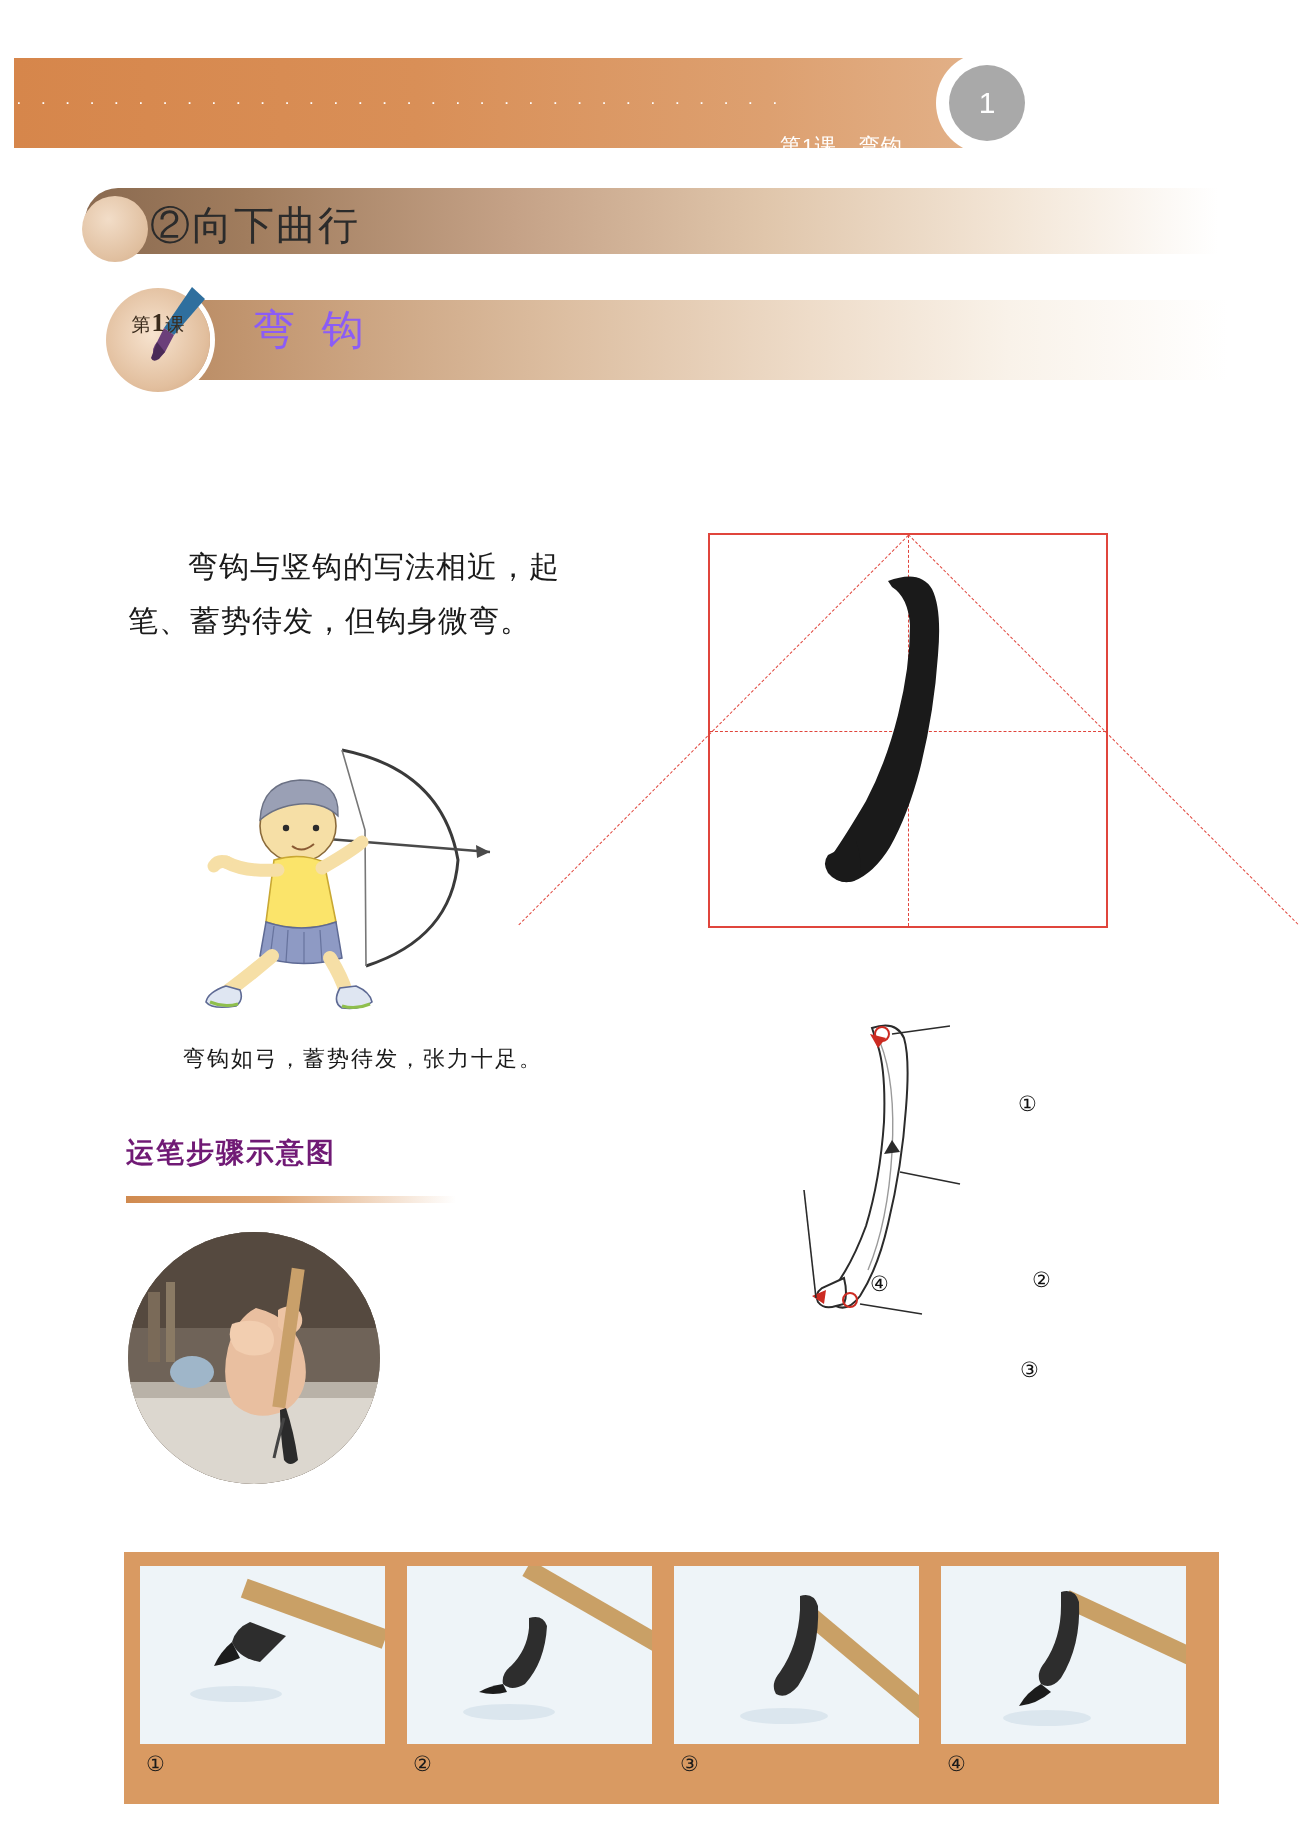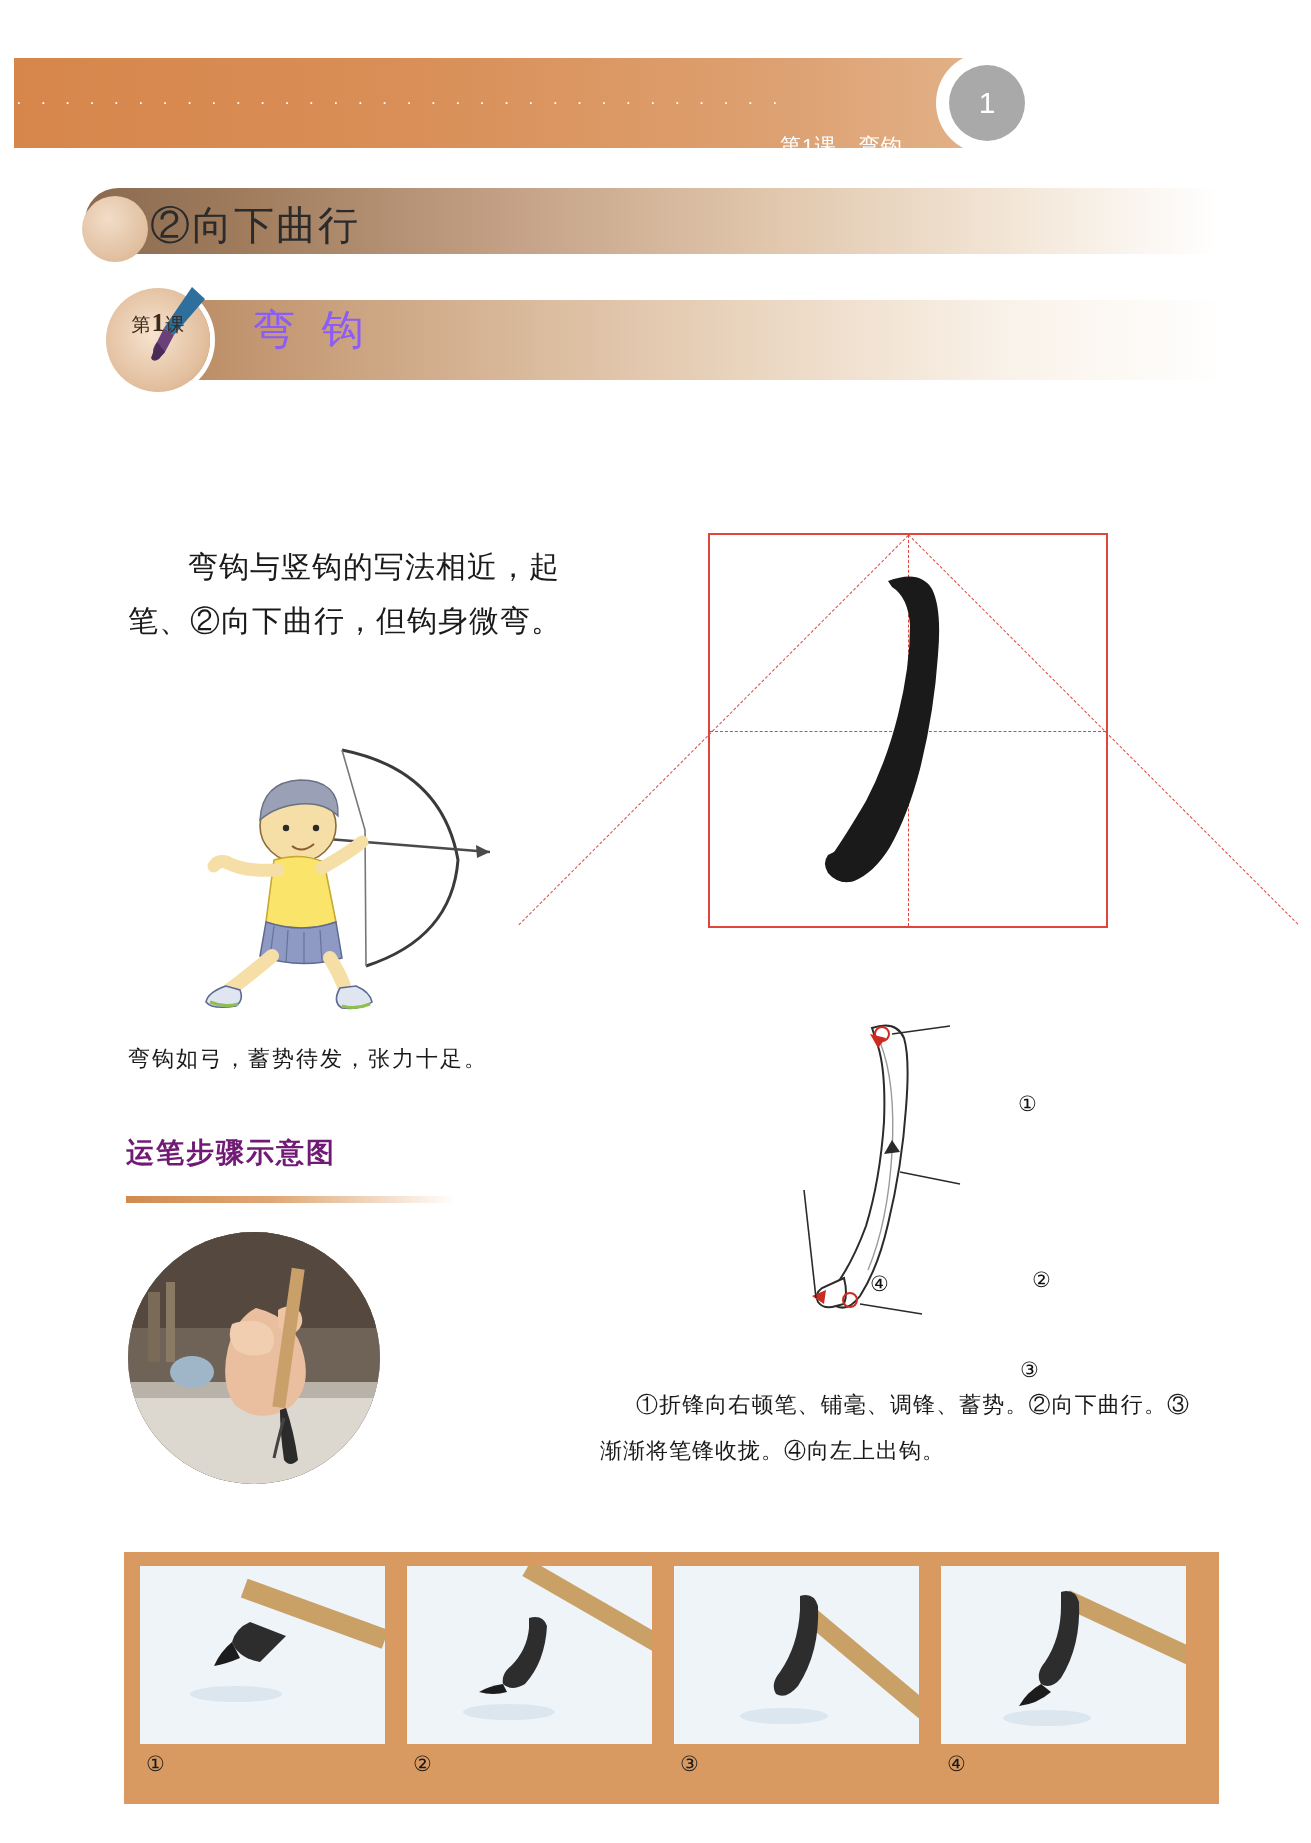--- a/index.html
+++ b/index.html
@@ -226,20 +226,21 @@
     left: 190px;
     top: 710px;
     width: 360px;
     height: 300px;
   }
   .caption-archer {
     position: absolute;
     left: 128px;
     top: 1044px;
     width: 470px;
+    text-align: center;
     font-size: 22px;
     color: #1a1a1a;
     font-family: "Liberation Serif", serif;
     letter-spacing: 2px;
   }
 
   
   .sub-heading {
     position: absolute;
     left: 126px;
@@ -355,21 +356,21 @@
   <svg class="brush-deco" viewBox="0 0 60 80">
     <path d="M44 2 L57 14 L26 50 L16 43 Z" fill="#2f6f9e"></path>
     <path d="M16 43 L26 50 L17 67 Q10 74 6 70 Q3 64 9 57 Z" fill="#6b3f7a"></path>
     <path d="M9 57 L17 67 L11 74 Q5 78 3 73 Z" fill="#4a2a57"></path>
   </svg>
   <div class="lesson-badge-label">
     <span>第</span><span class="num">1</span><span>课</span>
   </div>
   <div class="lesson-title">弯 钩</div>
 
-  <div class="intro">弯钩与竖钩的写法相近，起笔、②向下曲行，但钩身微弯。</div>
+  <div class="intro">弯钩与竖钩的写法相近，起笔、蓄势待发，但钩身微弯。</div>
 
   <div class="char-grid">
     <div class="line h-mid"></div>
     <div class="line v-mid"></div>
     <div class="diag diag1"></div>
     <div class="diag diag2"></div>
     <svg class="char-stroke" viewBox="0 0 280 340">
       <path d="M118 18 Q150 6 162 26 Q172 46 168 92 Q164 150 150 206 Q138 252 120 284 Q104 310 84 318 Q70 322 62 312 Q56 302 62 292 Q76 272 96 238 Q116 200 128 152 Q140 104 140 62 Q138 34 122 24 Z" fill="#1a1a1a"></path>
       <path d="M84 318 Q68 322 58 310 Q52 300 58 292 L86 278 Q92 296 90 310 Z" fill="#1a1a1a"></path>
     </svg>
@@ -449,21 +450,20 @@
     <line x1="92" y1="22" x2="150" y2="14" stroke="#2b2b2b" stroke-width="1.6"></line>
     <line x1="100" y1="160" x2="160" y2="172" stroke="#2b2b2b" stroke-width="1.6"></line>
     <line x1="60" y1="292" x2="122" y2="302" stroke="#2b2b2b" stroke-width="1.6"></line>
     <line x1="16" y1="286" x2="4" y2="178" stroke="#2b2b2b" stroke-width="1.6"></line>
   </svg>
   <div class="num-label" style="left:1018px; top:1092px;">①</div>
   <div class="num-label" style="left:1032px; top:1268px;">②</div>
   <div class="num-label" style="left:1020px; top:1358px;">③</div>
   <div class="num-label" style="left:870px; top:1272px;">④</div>
 
-  <div class="steps-text">①折锋向右顿笔、铺毫、调锋、蓄势。②向下曲行。③渐渐将笔锋收拢。④向左上出钩。</div>
 
   <div class="strip"></div>
   <div class="strip-inner">
     <div class="strip-cell">
       <svg width="245" height="178" viewBox="0 0 245 178">
         <rect width="245" height="178" fill="#eef4f8"></rect>
         <rect x="100" y="36" width="150" height="20" fill="#c9a066" transform="rotate(20 170 46)"></rect>
         <path d="M110 56 L146 70 L120 96 Q98 92 92 76 Q96 62 110 56Z" fill="#2d2d2d"></path>
         <path d="M92 76 Q80 86 74 100 Q86 98 100 92Z" fill="#1c1c1c"></path>
         <ellipse cx="96" cy="128" rx="46" ry="8" fill="#dbe6ee"></ellipse>

